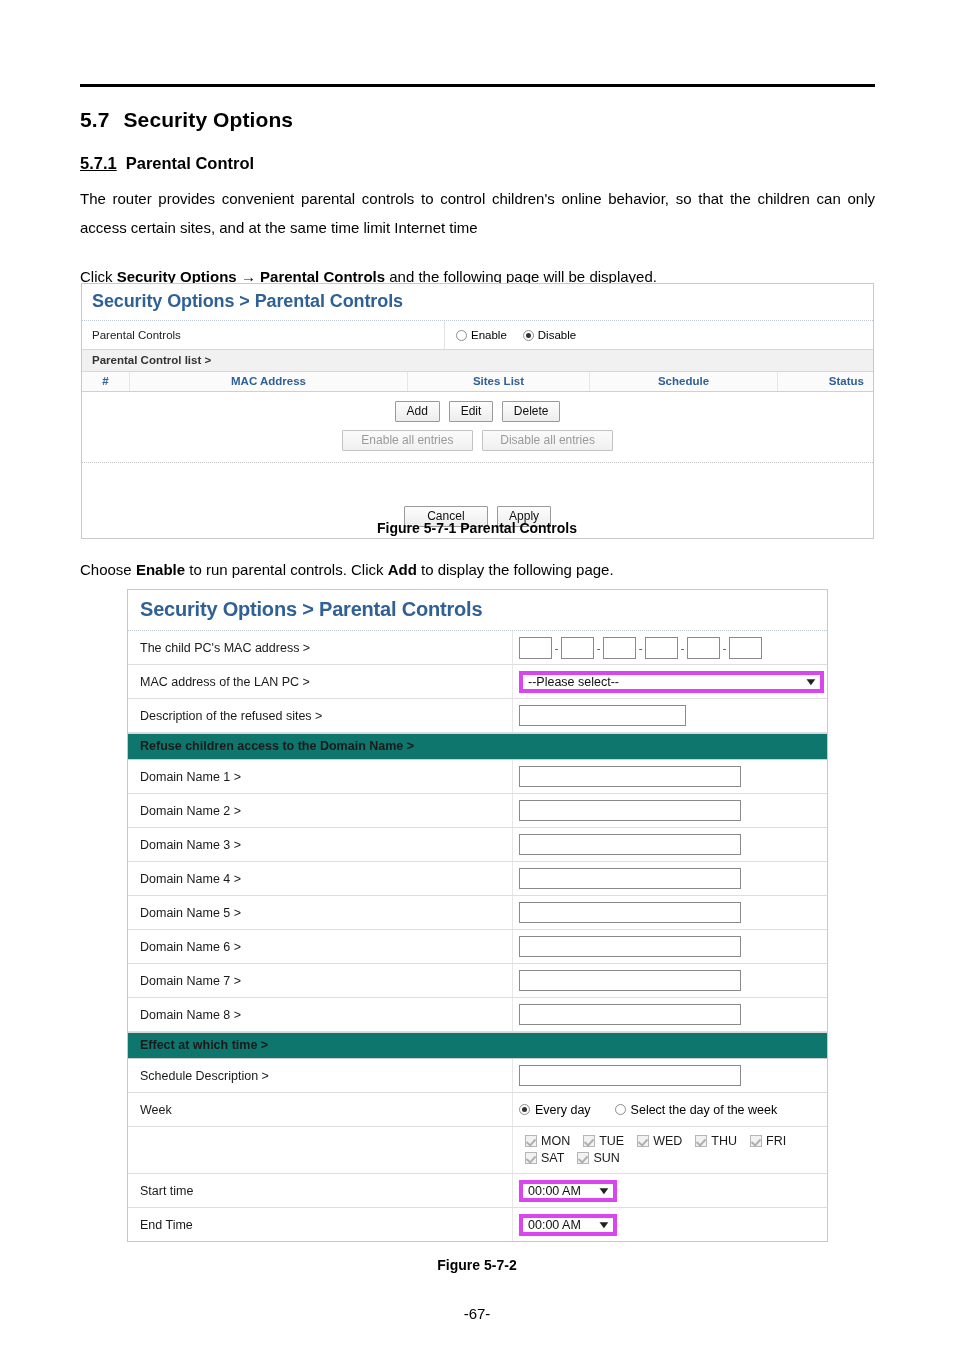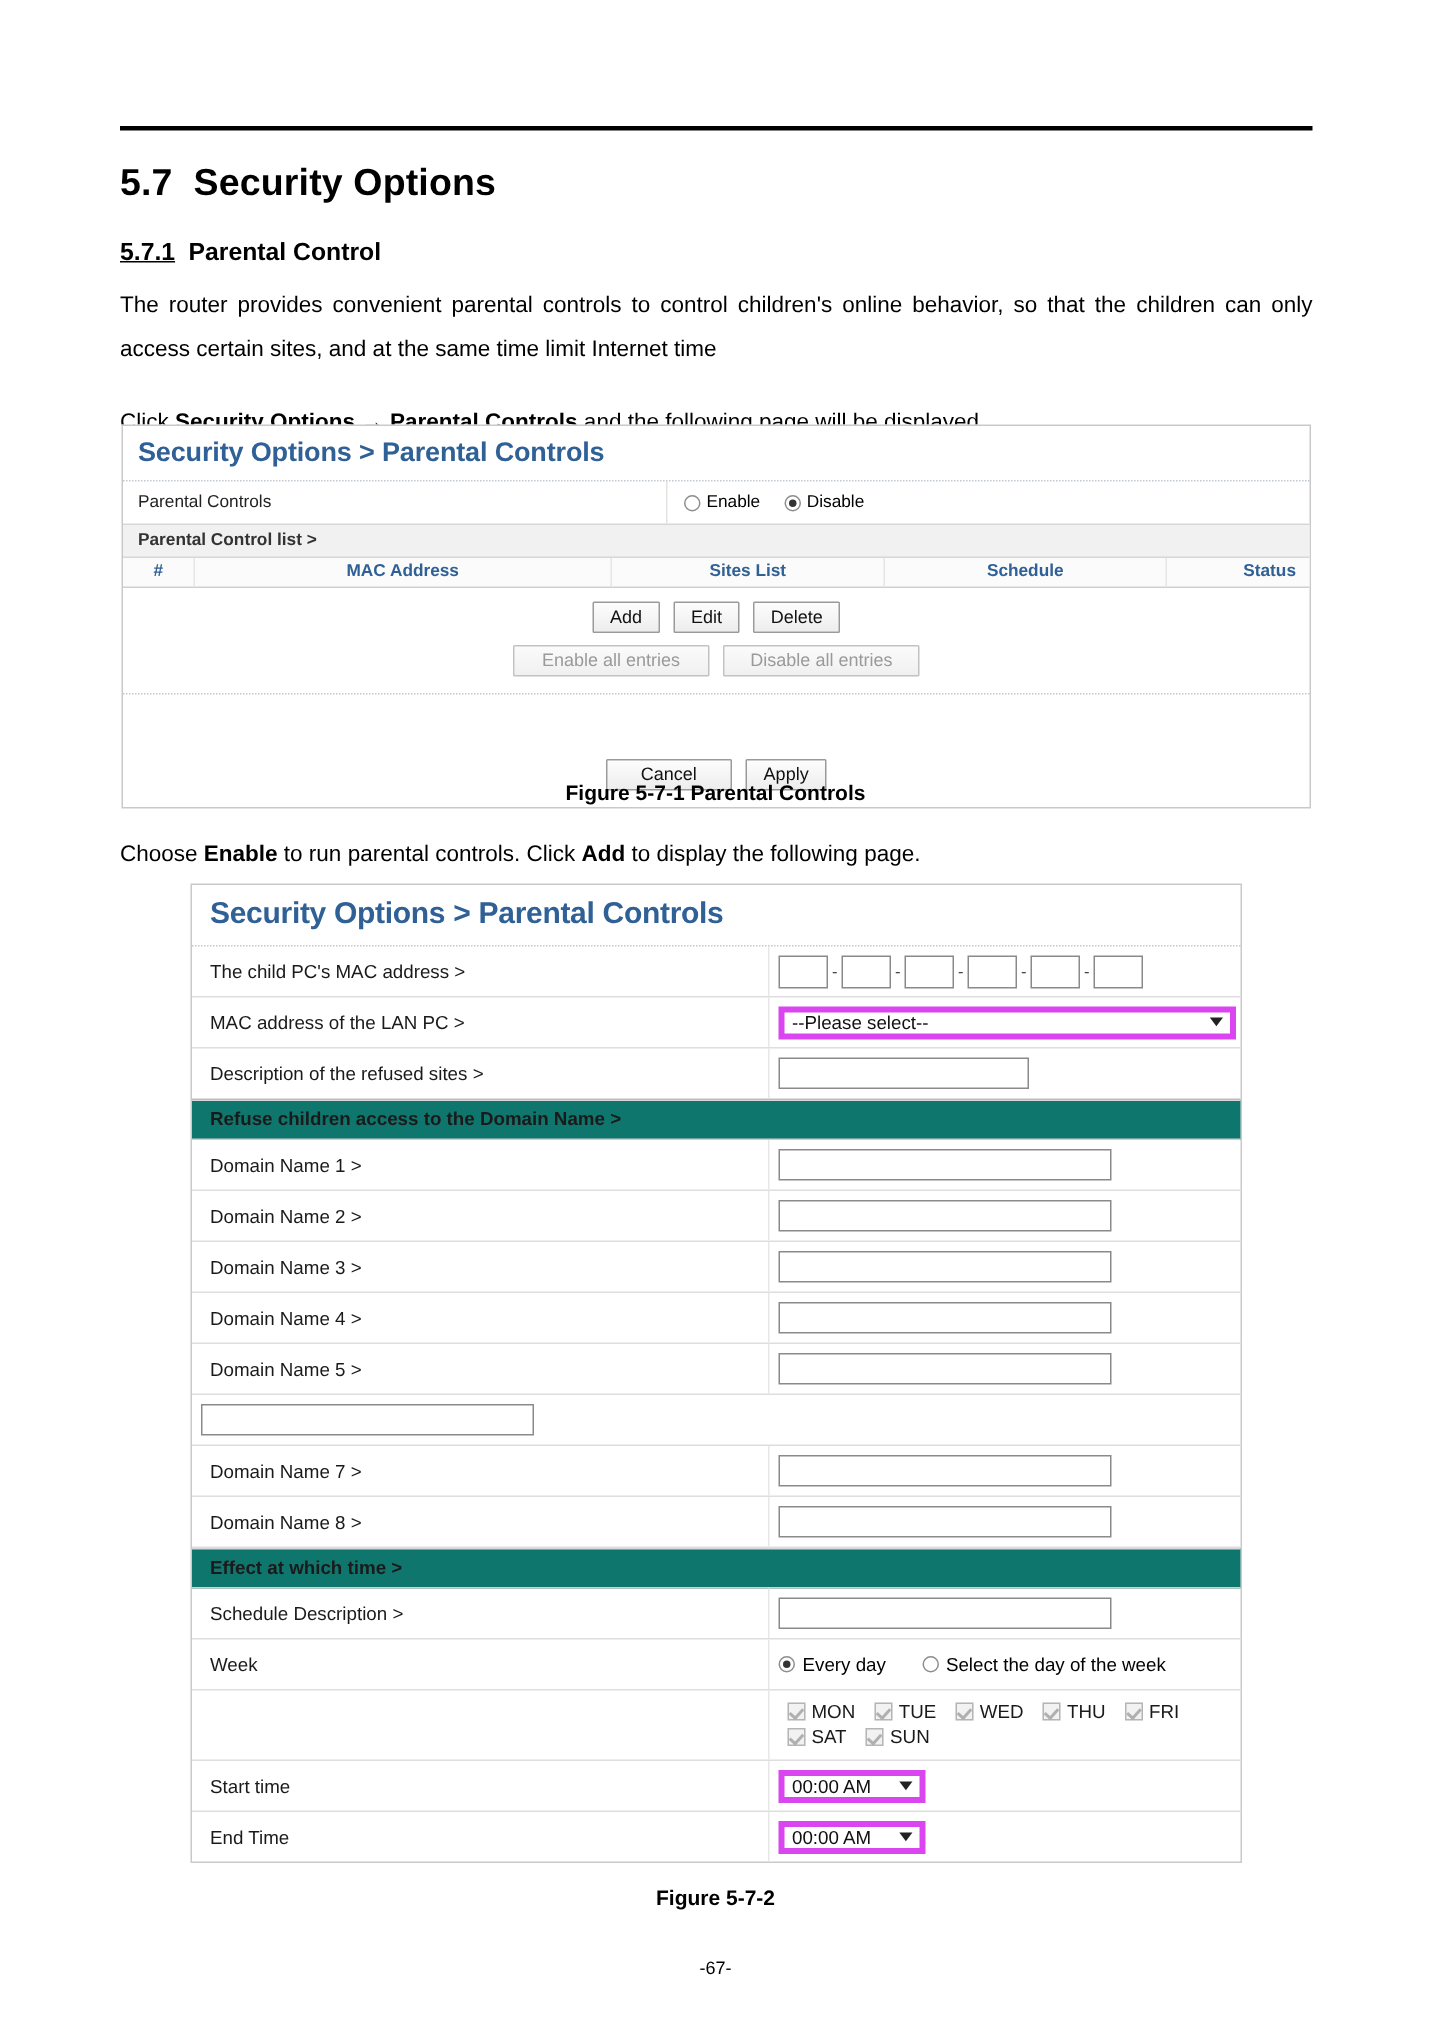--- a/index.html
+++ b/index.html
@@ -35,21 +35,21 @@
   }
 
   
   .doc {
     position: absolute;
     left: 80px;
     top: 108px;
     width: 795px;
   }
   h1.sec-title {
-    font-size: 25px;
+    font-size: 21px;
     font-weight: bold;
     margin: 0 0 0 0;
     letter-spacing: 0.1px;
   }
   h1.sec-title .num { margin-right: 14px; }
   h2.sub-title {
     font-size: 16.5px;
     font-weight: bold;
     margin: 22px 0 0 0;
   }
@@ -343,21 +343,21 @@
     transform: rotate(42deg);
   }
   .f2row.tall { min-height: 46px; }
 
   
   .pageno {
     position: absolute;
     top: 1305px;
     width: 954px;
     text-align: center;
-    font-size: 12px;
+    font-size: 15px;
   }
 </style>
 </head>
 <body>
 
 <div class="page">
 
   <div class="top-rule"></div>
 
   <div class="doc">
@@ -491,20 +491,21 @@
           <span class="inp inp-domain"></span>
         </div>
     </div>
     <div class="f2row">
       <div class="lbl">Domain Name 5 &gt;</div>
       <div class="val">
           <span class="inp inp-domain"></span>
         </div>
     </div>
     <div class="f2row">
+      <div class="lbl">Domain Name 6 &gt;</div>
       <div class="val">
           <span class="inp inp-domain"></span>
         </div>
     </div>
     <div class="f2row">
       <div class="lbl">Domain Name 7 &gt;</div>
       <div class="val">
           <span class="inp inp-domain"></span>
         </div>
     </div>

